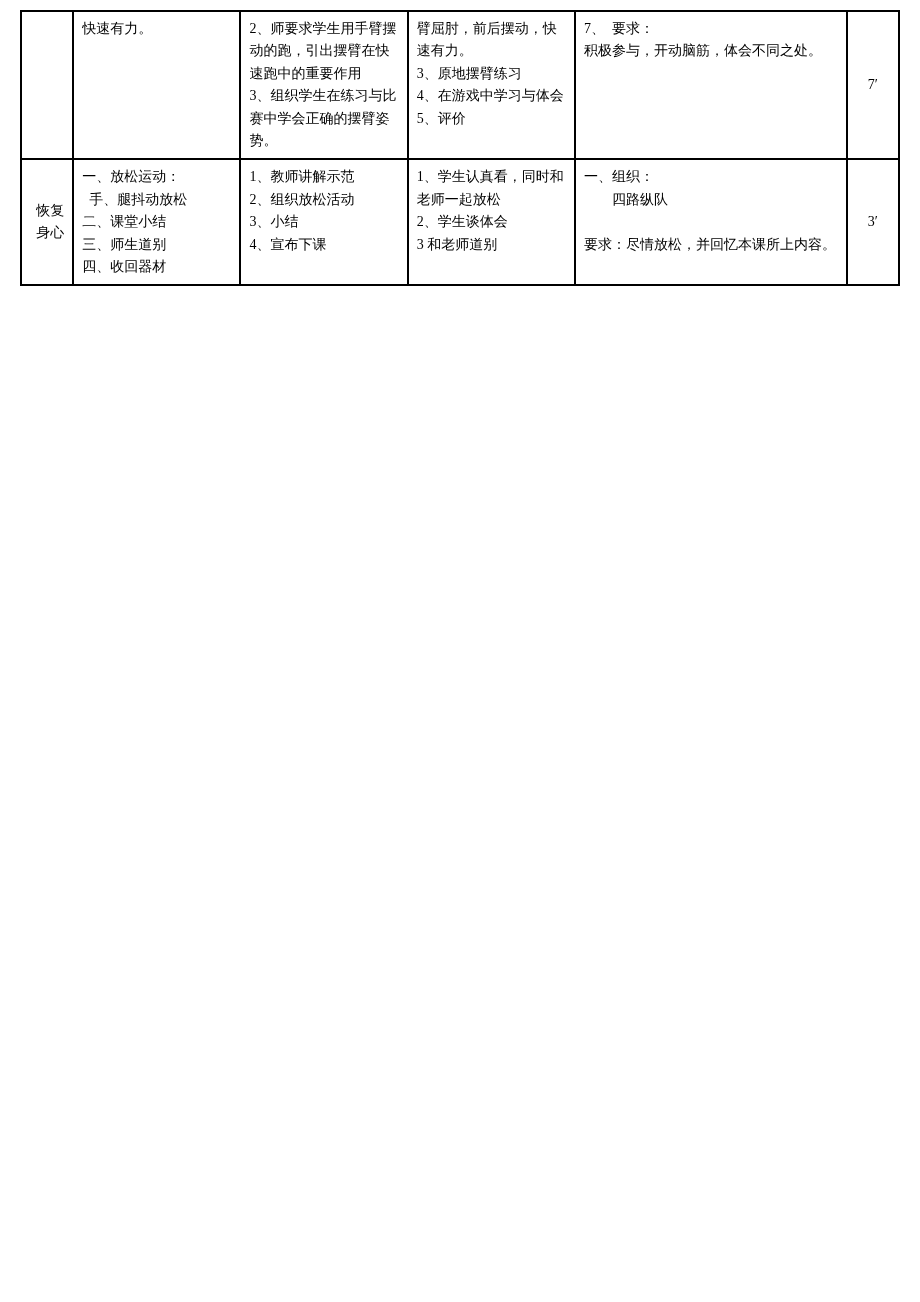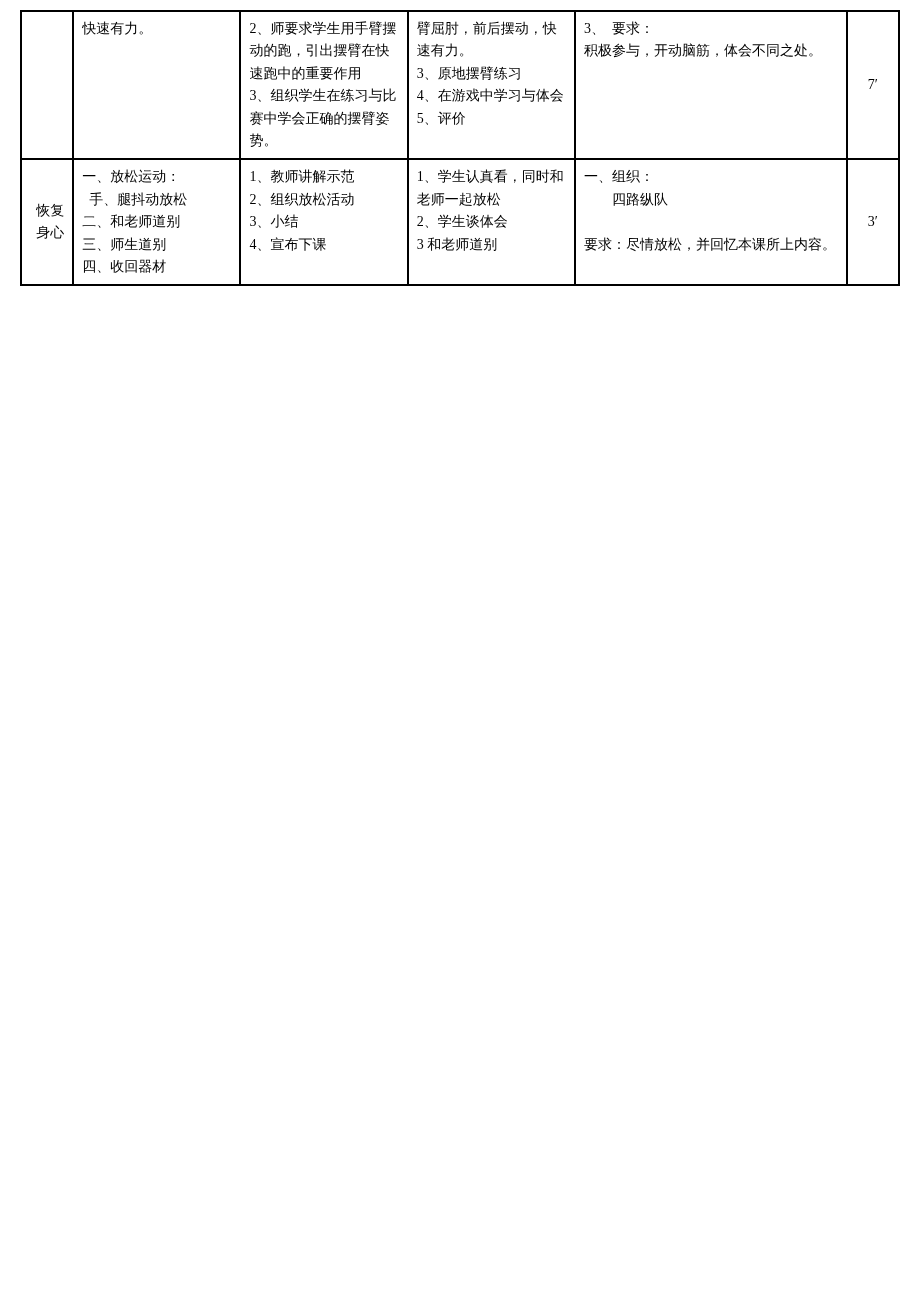--- a/index.html
+++ b/index.html
@@ -87,36 +87,36 @@
         <span class="cell-text">2、师要求学生用手臂摆动的跑，引出摆臂在快速跑中的重要作用
 3、组织学生在练习与比赛中学会正确的摆臂姿势。</span>
       </td>
       <td class="col-student-activity">
         <span class="cell-text">臂屈肘，前后摆动，快速有力。
 3、原地摆臂练习
 4、在游戏中学习与体会
 5、评价</span>
       </td>
       <td class="col-organization">
-        <span class="cell-text">3、  要求：
+        <span class="cell-text">7、  要求：
 积极参与，开动脑筋，体会不同之处。</span>
       </td>
       <td class="col-time">
         <span class="cell-text">7′</span>
       </td>
     </tr>
 
     <tr>
       <td class="col-label">
         <span class="cell-text">恢复身心</span>
       </td>
       <td class="col-teacher-content">
         <span class="cell-text">一、放松运动：
   手、腿抖动放松
-二、和老师道别
+二、课堂小结
 三、师生道别
 四、收回器材</span>
       </td>
       <td class="col-teacher-method">
         <span class="cell-text">1、教师讲解示范
 2、组织放松活动
 3、小结
 4、宣布下课</span>
       </td>
       <td class="col-student-activity">

